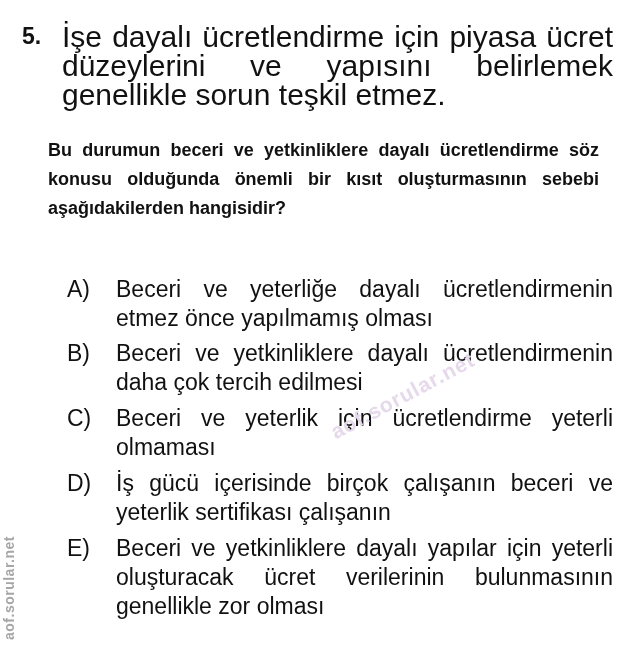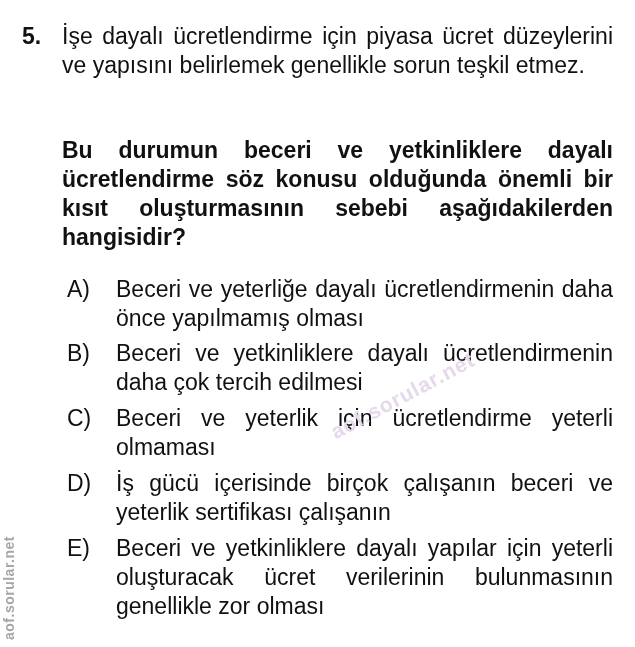--- a/index.html
+++ b/index.html
@@ -21,31 +21,31 @@
       top: 22px;
       font-size: 23px;
       font-weight: bold;
       line-height: 29px;
     }
     .question-text {
       position: absolute;
       left: 62px;
       top: 22px;
       width: 551px;
-      font-size: 23px;
+      font-size: 30px;
       line-height: 29px;
       text-align: justify;
       text-align-last: left;
     }
     .stem {
       position: absolute;
-      left: 62px;
+      left: 48px;
       top: 136px;
       width: 551px;
-      font-size: 23px;
+      font-size: 18px;
       font-weight: bold;
       line-height: 29px;
       text-align: justify;
       text-align-last: left;
     }
     .option {
       position: absolute;
       left: 67px;
       width: 546px;
       font-size: 23px;
@@ -96,21 +96,21 @@
   </style>
 </head>
 <body>
 
 <div class="question-number">5.</div>
 <div class="question-text">İşe dayalı ücretlendirme için piyasa ücret düzeylerini ve yapısını belirlemek genellikle sorun teşkil etmez.</div>
 <div class="stem">Bu durumun beceri ve yetkinliklere dayalı ücretlendirme söz konusu olduğunda önemli bir kısıt oluşturmasının sebebi aşağıdakilerden hangisidir?</div>
 
 <div id="opt-a" class="option">
   <span class="option-letter">A)</span>
-  <span class="option-text">Beceri ve yeterliğe dayalı ücretlendirmenin daha önce yapılmamış olması</span>
+  <span class="option-text">Beceri ve yeterliğe dayalı ücretlendirmenin etmez önce yapılmamış olması</span>
 </div>
 <div id="opt-b" class="option">
   <span class="option-letter">B)</span>
   <span class="option-text">Beceri ve yetkinliklere dayalı ücretlendirmenin daha çok tercih edilmesi</span>
 </div>
 <div id="opt-c" class="option">
   <span class="option-letter">C)</span>
   <span class="option-text">Beceri ve yeterlik için ücretlendirme yeterli olmaması</span>
 </div>
 <div id="opt-d" class="option">

